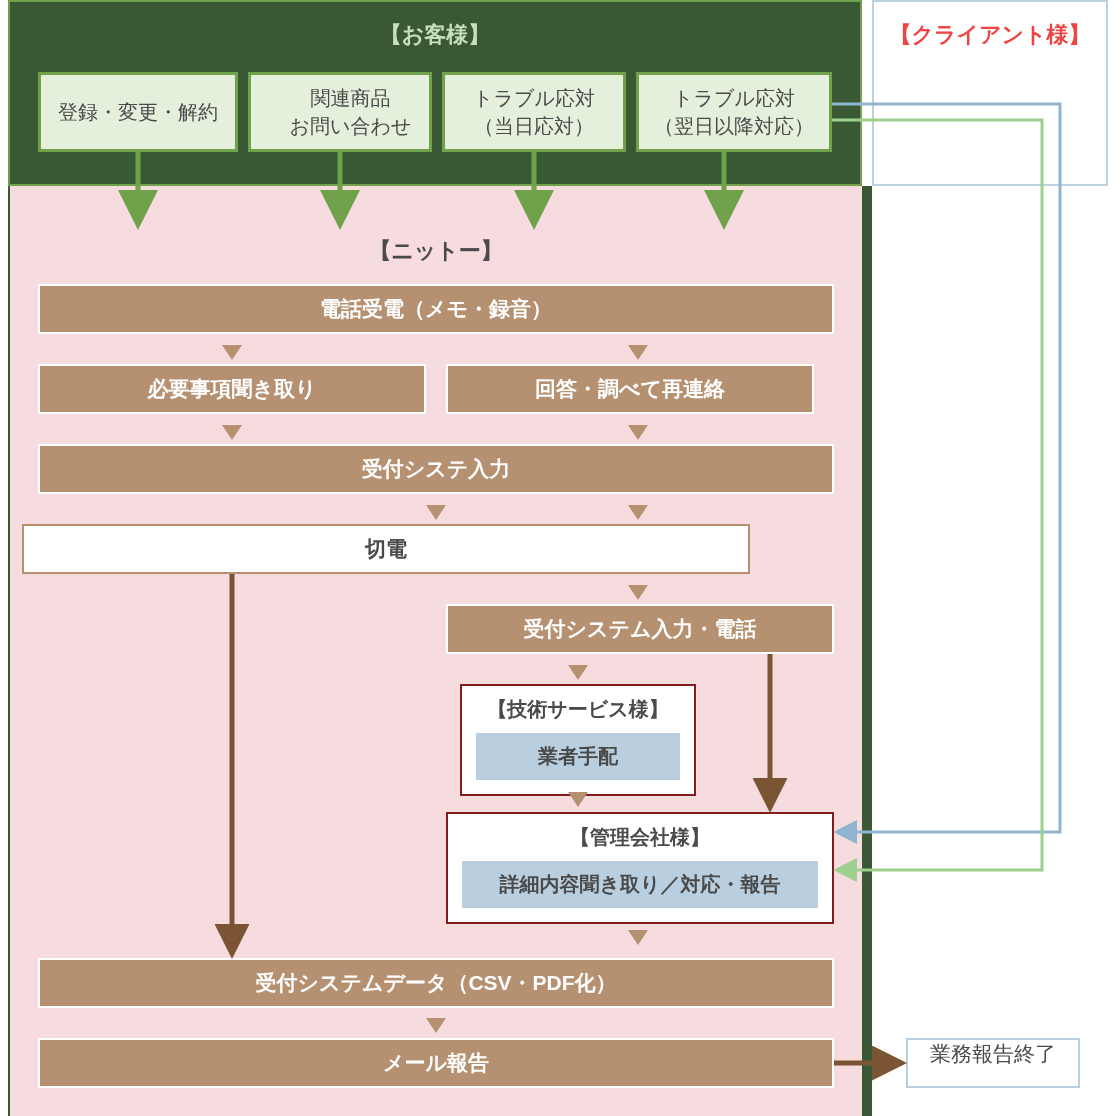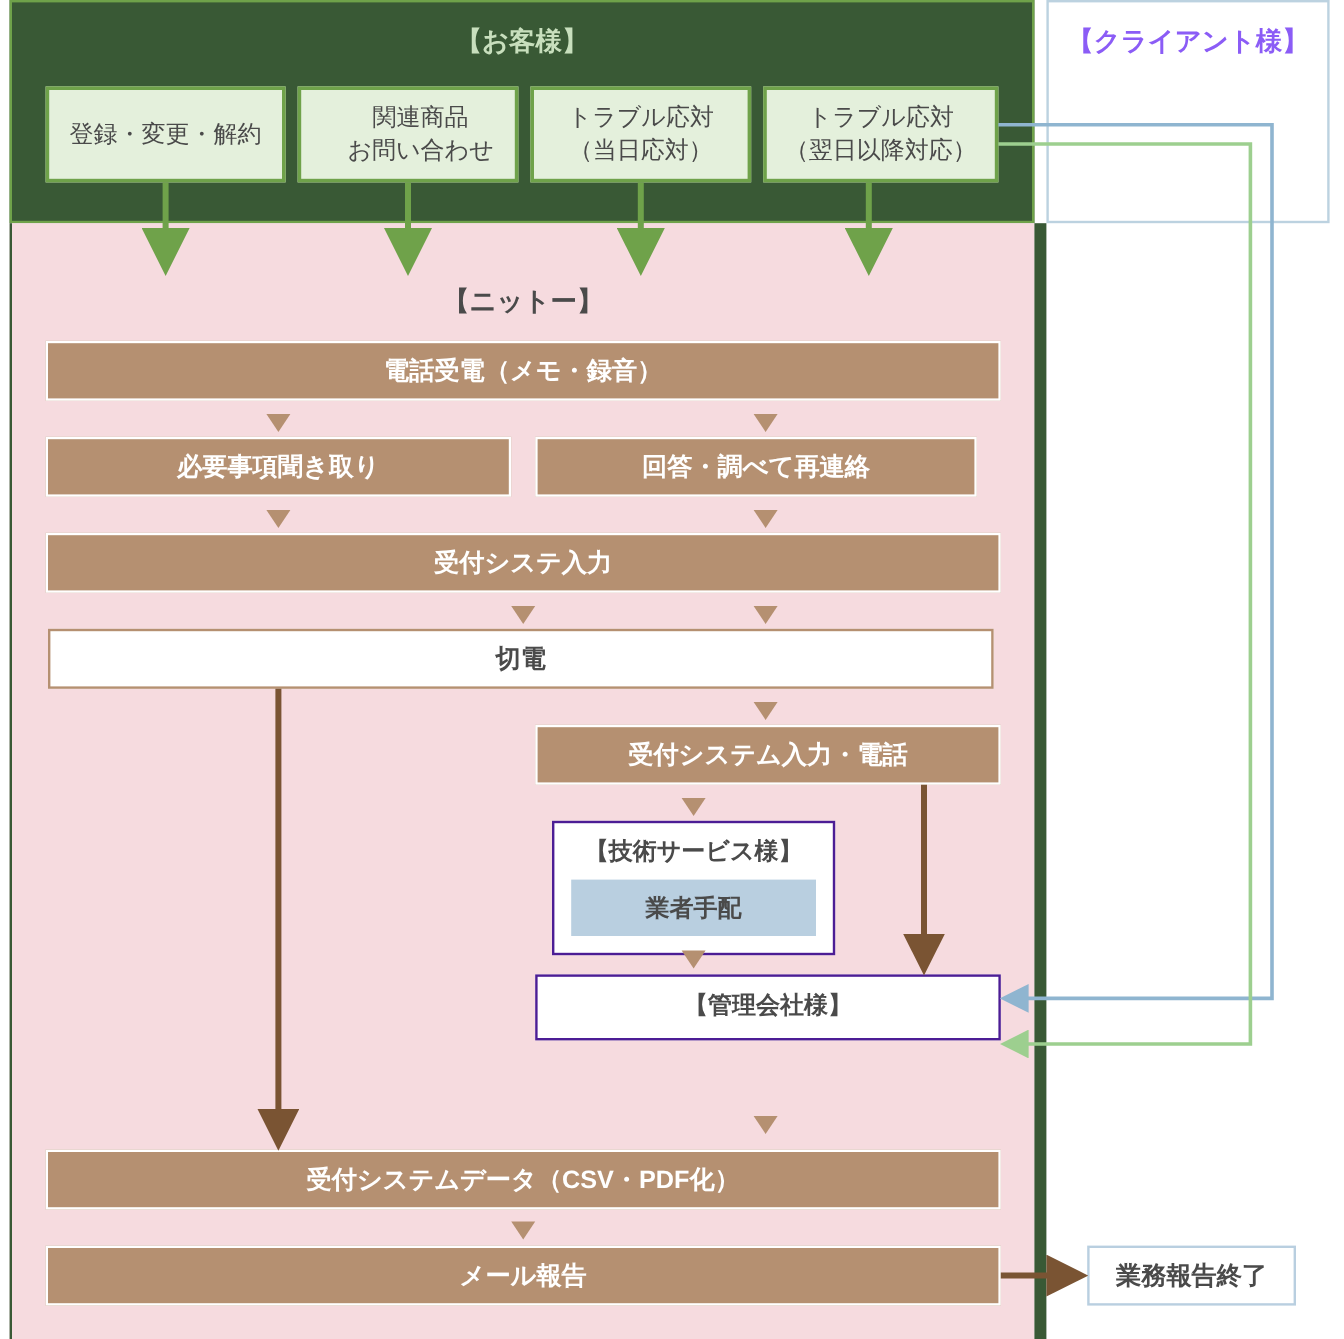--- a/index.html
+++ b/index.html
@@ -35,21 +35,21 @@
     position: absolute;
     left: 872px; top: 0;
     width: 236px; height: 186px;
     border: 2px solid #bcd2e0;
     background: #fff;
   }
   .region-client .title {
     position: absolute;
     left: 0; right: 0; top: 18px;
     text-align: center;
-    color: #8b5cf6;
+    color: #ef4444;
     font-size: 22px;
     font-weight: 600;
   }
   .region-green-strip {
     position: absolute;
     left: 862px; top: 186px;
     width: 10px; height: 930px;
     background: #395935;
   }
   .region-nitto {
@@ -100,21 +100,21 @@
     font-size: 21px;
     font-weight: 600;
     display: flex;
     align-items: center;
     justify-content: center;
     text-align: center;
   }
   .card {
     position: absolute;
     background: #fff;
-    border: 2px solid #4c1d95;
+    border: 2px solid #7f1d1d;
     padding: 10px 14px 14px 14px;
     display: flex;
     flex-direction: column;
     gap: 10px;
     font-family: Liberation Serif, serif;
   }
   .card .card-title {
     text-align: center;
     color: #4a4a4a;
     font-size: 20px;
@@ -127,23 +127,23 @@
     font-weight: 600;
     text-align: center;
     padding: 10px 6px;
   }
   .box-blue {
     position: absolute;
     background: #fff;
     border: 2px solid #b9cfe0;
     color: #4a4a4a;
     font-size: 21px;
-    font-weight: 700;
-    display: flex;
-    align-items: center;
+    font-weight: 400;
+    display: flex;
+    align-items: flex-start;
     justify-content: center;
   }
 
   svg.arrows {
     position: absolute;
     left: 0; top: 0;
     width: 1120px; height: 1116px;
     pointer-events: none;
   }
 </style>
@@ -181,34 +181,35 @@
   </div>
   <div class="box-brown" style="left:38px; top:364px; width:388px; height:50px;">
     <span>必要事項聞き取り</span>
   </div>
   <div class="box-brown" style="left:446px; top:364px; width:368px; height:50px;">
     <span>回答・調べて再連絡</span>
   </div>
   <div class="box-brown" style="left:38px; top:444px; width:796px; height:50px;">
     <span>受付システ入力</span>
   </div>
-  <div class="box-white" style="left:40px; top:524px; width:788px; height:50px;">
+  <div class="box-white" style="left:22px; top:524px; width:728px; height:50px;">
     <span>切電</span>
   </div>
   <div class="box-brown" style="left:446px; top:604px; width:388px; height:50px;">
     <span>受付システム入力・電話</span>
   </div>
 
   <div class="card" style="left:460px; top:684px; width:236px;">
     <div class="card-title">【技術サービス様】</div>
     <div class="card-body">業者手配</div>
   </div>
 
   <div class="card" style="left:446px; top:812px; width:388px;">
     <div class="card-title">【管理会社様】</div>
+    <div class="card-body">詳細内容聞き取り／対応・報告</div>
   </div>
 
   <div class="box-brown" style="left:38px; top:958px; width:796px; height:50px;">
     <span>受付システムデータ（CSV・PDF化）</span>
   </div>
   <div class="box-brown" style="left:38px; top:1038px; width:796px; height:50px;">
     <span>メール報告</span>
   </div>
 
   <div class="box-blue" style="left:906px; top:1038px; width:174px; height:50px;">

